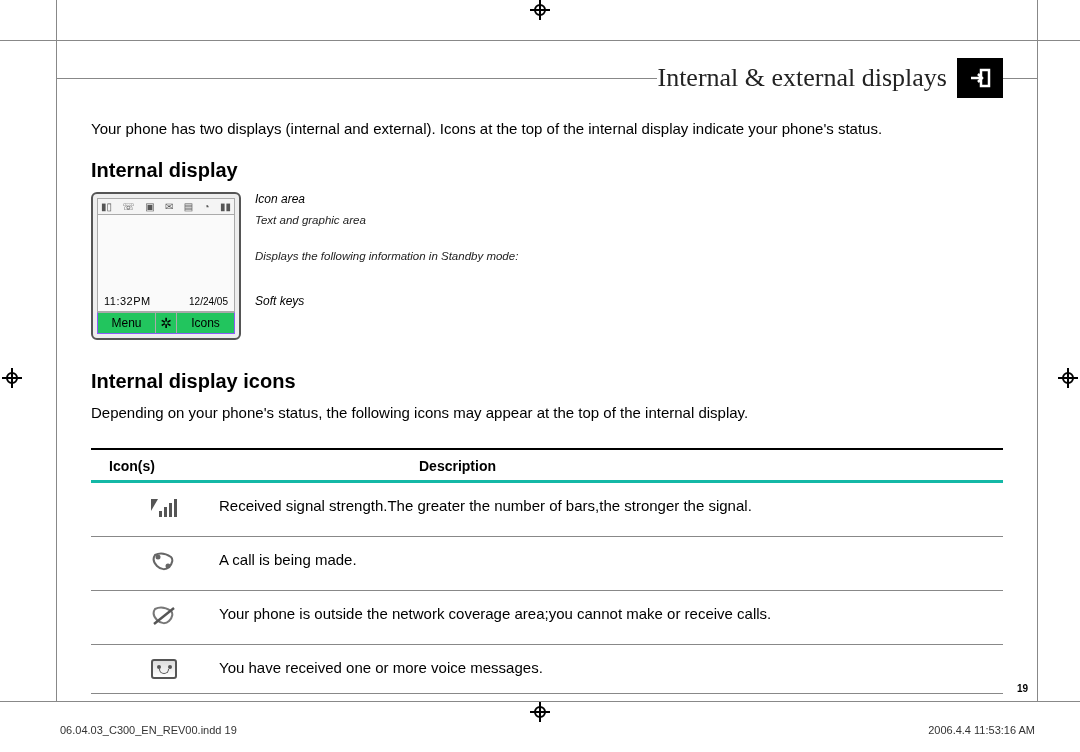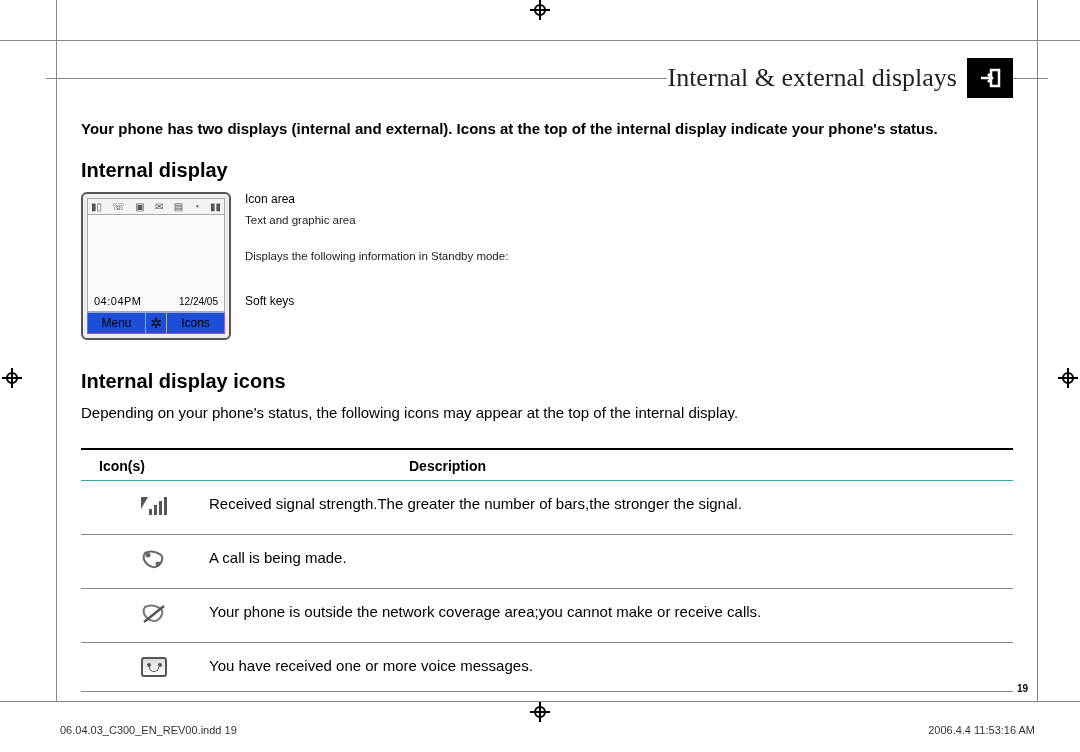--- a/index.html
+++ b/index.html
@@ -14,55 +14,55 @@
   .regmark { position: absolute; width: 16px; height: 16px; }
   .regmark::before, .regmark::after { content: ""; position: absolute; background: #000; }
   .regmark::before { left: 7px; top: -2px; width: 2px; height: 20px; }
   .regmark::after { top: 7px; left: -2px; height: 2px; width: 20px; }
   .regmark .c { position: absolute; left: 2px; top: 2px; width: 12px; height: 12px; border: 2px solid #000; border-radius: 50%; }
   .reg-top { left: 532px; top: 2px; }
   .reg-left { left: 4px; top: 370px; }
   .reg-right { right: 4px; top: 370px; }
   .reg-bot { left: 532px; bottom: 32px; }
 
-  .page { position: absolute; left: 56px; right: 42px; top: 40px; bottom: 50px; padding: 0 25px; }
+  .page { position: absolute; left: 56px; right: 42px; top: 40px; bottom: 50px; padding: 0 35px; }
 
   .title-band { position: relative; margin-top: 18px; height: 40px; }
   .title-line { position: absolute; left: -35px; right: -35px; top: 50%; border-top: 1px solid #888; }
   .title-box { position: absolute; right: 0; top: 0; height: 40px; display: flex; align-items: center; padding-left: 18px; }
   .title-text { font-family: Georgia, 'Times New Roman', serif; font-size: 26px; color: #222; padding-right: 10px; background:#fff;}
   .title-icon { width: 46px; height: 40px; background: #000; display: flex; align-items: center; justify-content: center; }
   .title-icon svg { stroke: #fff; fill: none; stroke-width: 2.5; }
 
-  .intro { margin-top: 22px; font-size: 15px; font-weight: bold; }
+  .intro { margin-top: 22px; font-size: 15px; }
 
   .columns { display: flex; gap: 30px; margin-top: 22px; flex-direction: column; }
   .col { flex: 1; }
   .h2 { font-size: 20px; font-weight: bold; margin-bottom: 10px; }
 
   .phone-row { display: flex; gap: 14px; align-items: flex-start; }
   .phone { width: 150px; border: 2px solid #555; border-radius: 6px; background: #eee; padding: 4px; font-size: 12px; }
   .phone-iconbar { height: 16px; display: flex; justify-content: space-between; align-items:center; padding: 2px 3px; font-size:10px; color:#555; background:#f4f4f4; border:1px solid #aaa; border-bottom:none;}
   .phone-screen { height: 98px; background: #fafafa; border: 1px solid #aaa; position: relative; }
   .phone-time { position: absolute; left: 6px; bottom: 4px; font-size: 11px; letter-spacing:0.5px;}
   .phone-date { position: absolute; right: 6px; bottom: 4px; font-size: 10px; }
-  .phone-soft { display: flex; border: 1px solid #8b5cf6; border-top:1px solid #aaa; background: #1d4ed8; }
+  .phone-soft { display: flex; border: 1px solid #8b5cf6; border-top:1px solid #aaa; background: #22c55e; }
   .phone-soft > div { flex: 1; text-align: center; padding: 3px 0; font-size: 12px; }
   .phone-soft > div:nth-child(2){ flex:0 0 22px; border-left:1px solid #aaa; border-right:1px solid #aaa; font-size:14px; line-height:14px;}
 
   .annot { font-size: 12px; line-height: 1.25; display:flex; flex-direction:column; }
-  .annot > div { margin-bottom: 6px; }
+  .annot > div { margin-bottom: 6px; font-style: italic; }
   .annot .gap1{ height:10px; }
   .annot .sub { font-size:11.5px; color:#222; }
   .annot .soft { margin-top: 24px; }
 
   .para { font-size: 15px; line-height: 1.28; }
 
   .icon-hr { margin-top: 26px; border: none; border-top: 2px solid #000; }
-  .head-row { display: flex; padding: 8px 18px 6px 18px; font-weight: bold; font-size: 14px; border-bottom: 1px solid #14b8a6; }
+  .head-row { display: flex; padding: 8px 18px 6px 18px; font-weight: bold; font-size: 14px; border-bottom: 3px solid #14b8a6; }
   .head-row .c1 { width: 310px; }
   .tbl-row { display: flex; align-items: flex-start; padding: 14px 18px; border-bottom: 1px solid #888; font-size: 15px; min-height: 48px; }
   .tbl-row:last-child{ border-bottom:2px solid #000;}
   .tbl-row .ic { width: 110px; display: flex; justify-content: center; }
   .tbl-row .desc { flex: 1; }
 
   .sig-icon svg, .call-icon svg, .nocall-icon svg { width: 30px; height: 22px; }
   .vm-icon { width: 26px; height: 20px; border: 2px solid #555; border-radius: 3px; background: linear-gradient(#ddd,#fff); position: relative; }
   .vm-icon .eyes{ position:absolute; top:4px; left:0; right:0; display:flex; justify-content:space-around;}
   .vm-icon .eyes span{ width:4px;height:4px;background:#555;border-radius:50%; display:block;}
@@ -119,21 +119,21 @@
           <div class="phone-iconbar">
             <span>▮▯</span>
               <span>☏</span>
               <span>▣</span>
               <span>✉</span>
               <span>▤</span>
               <span>◔</span>
               <span>▮▮</span>
           </div>
           <div class="phone-screen">
-            <span class="phone-time">04:04PM</span>
+            <span class="phone-time">11:32PM</span>
             <span class="phone-date">12/24/05</span>
           </div>
           <div class="phone-soft">
             <div>Menu</div>
             <div>✲</div>
             <div>Icons</div>
           </div>
         </div>
         <div class="annot">
           <div>Icon area</div>

